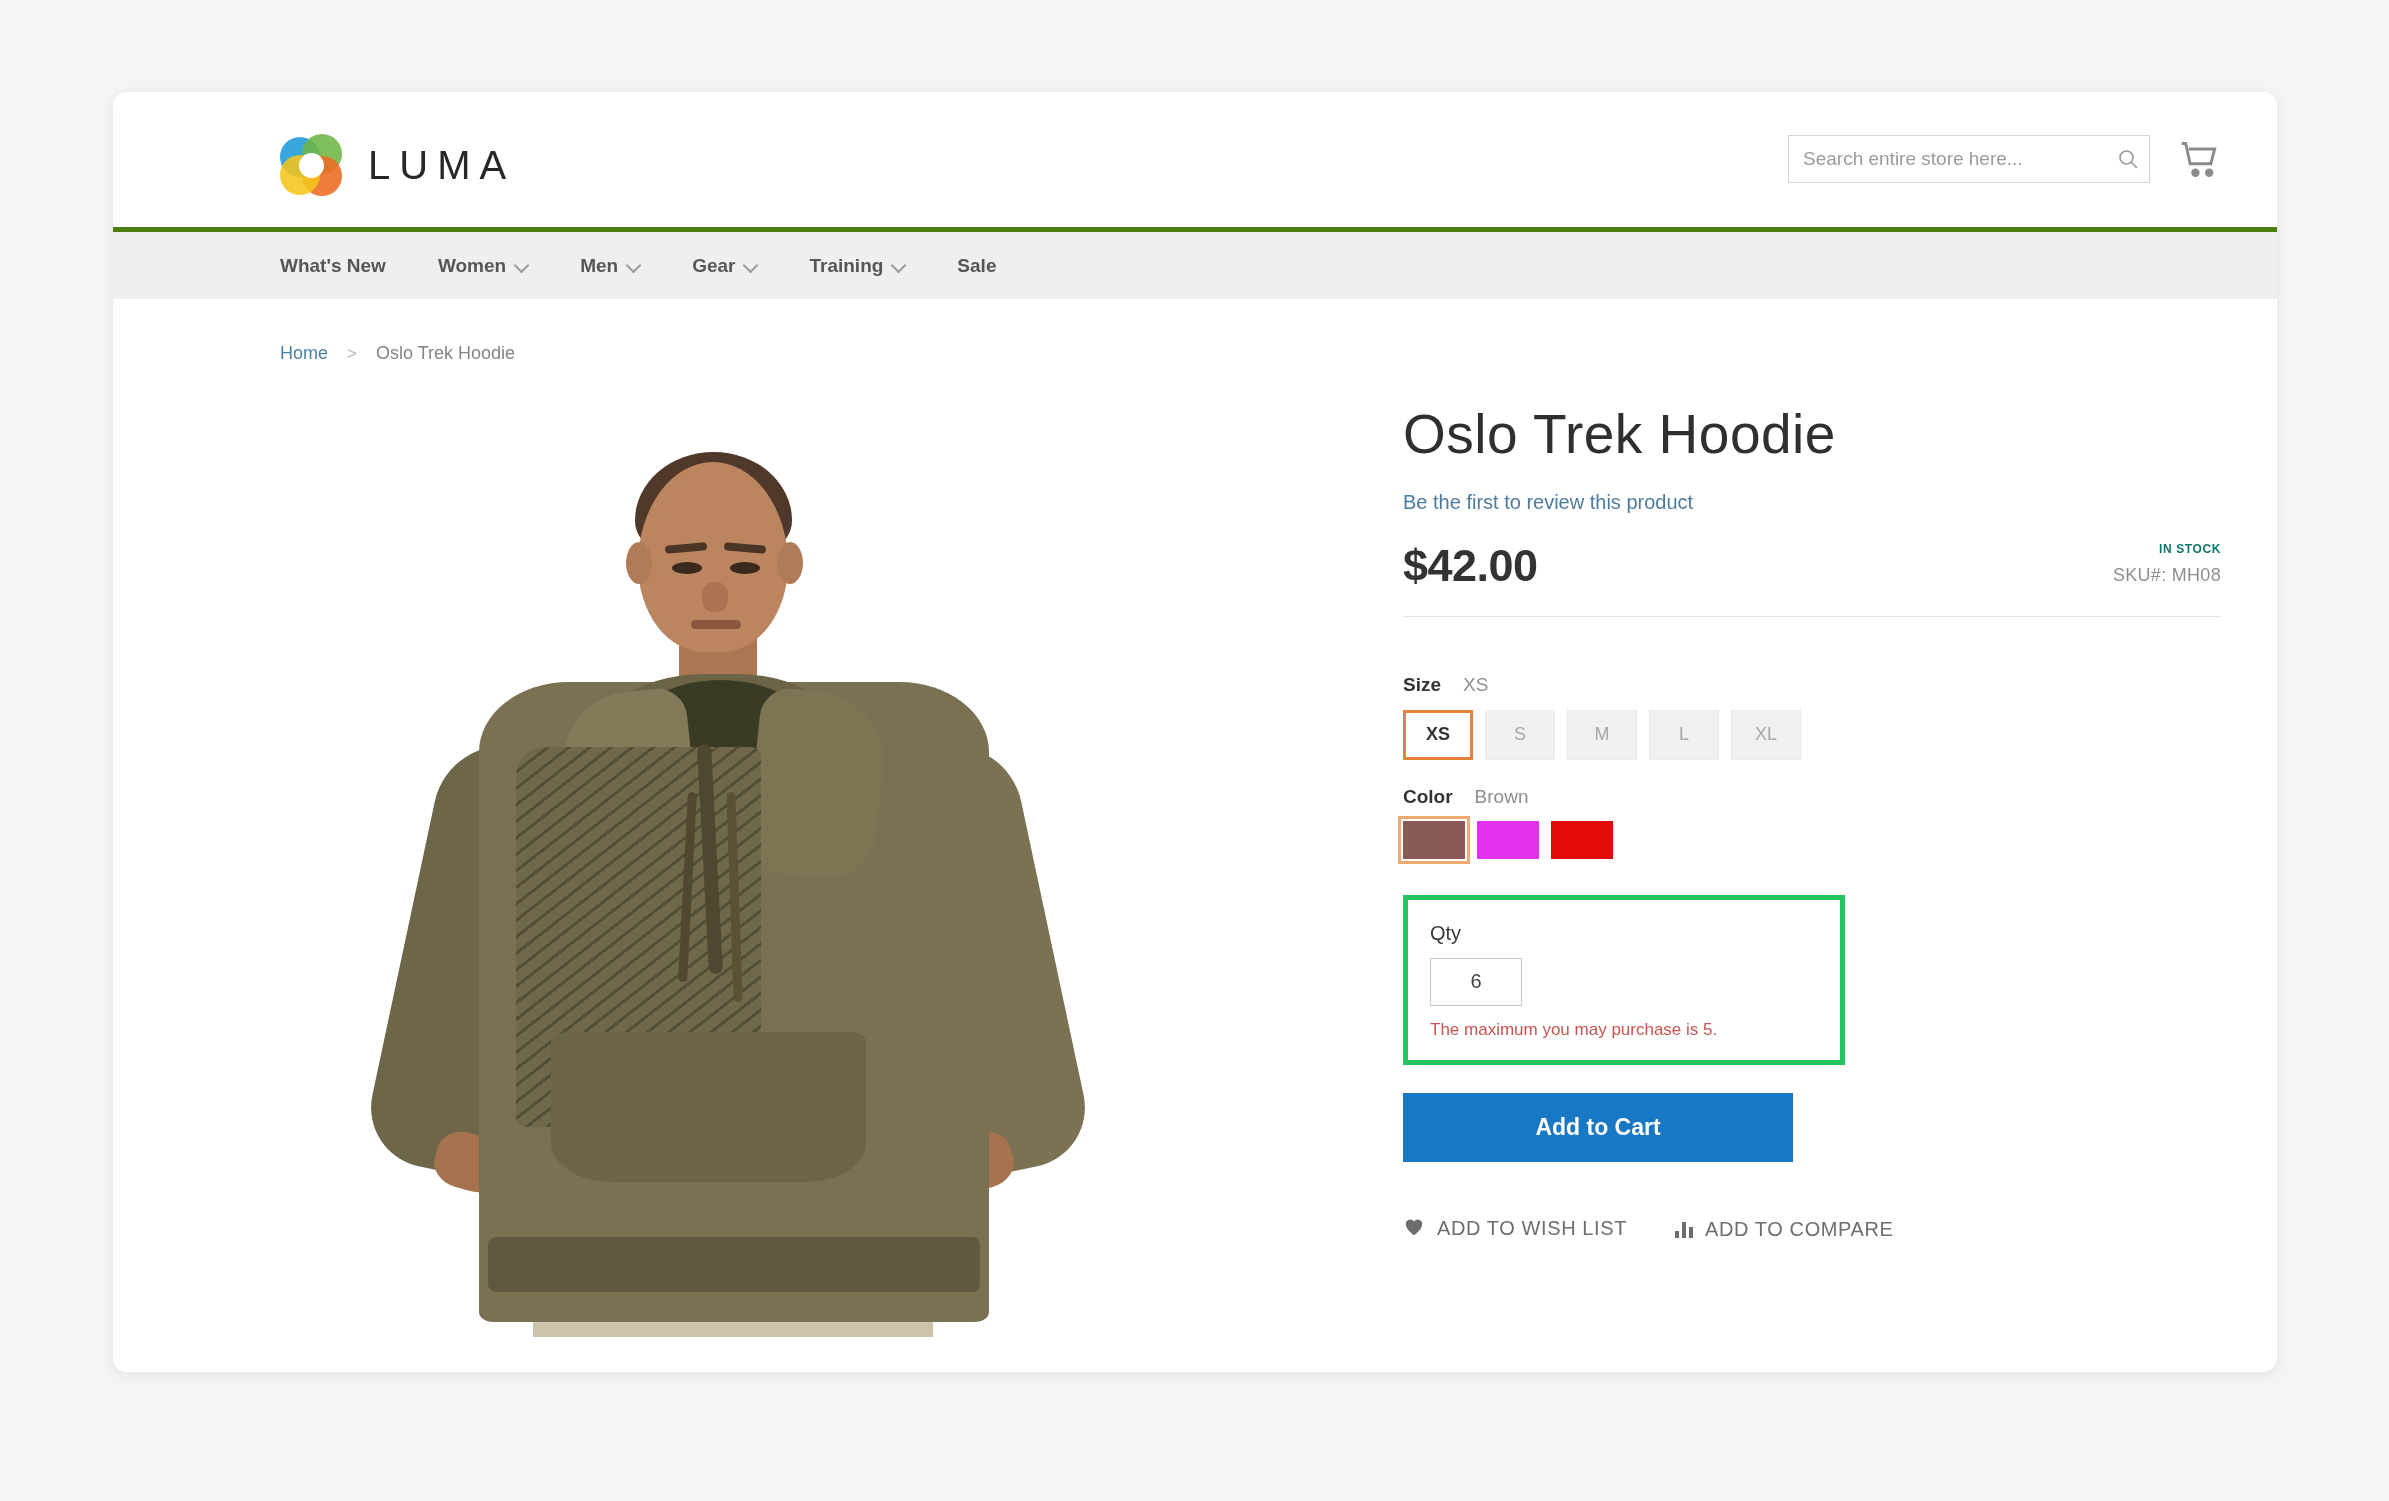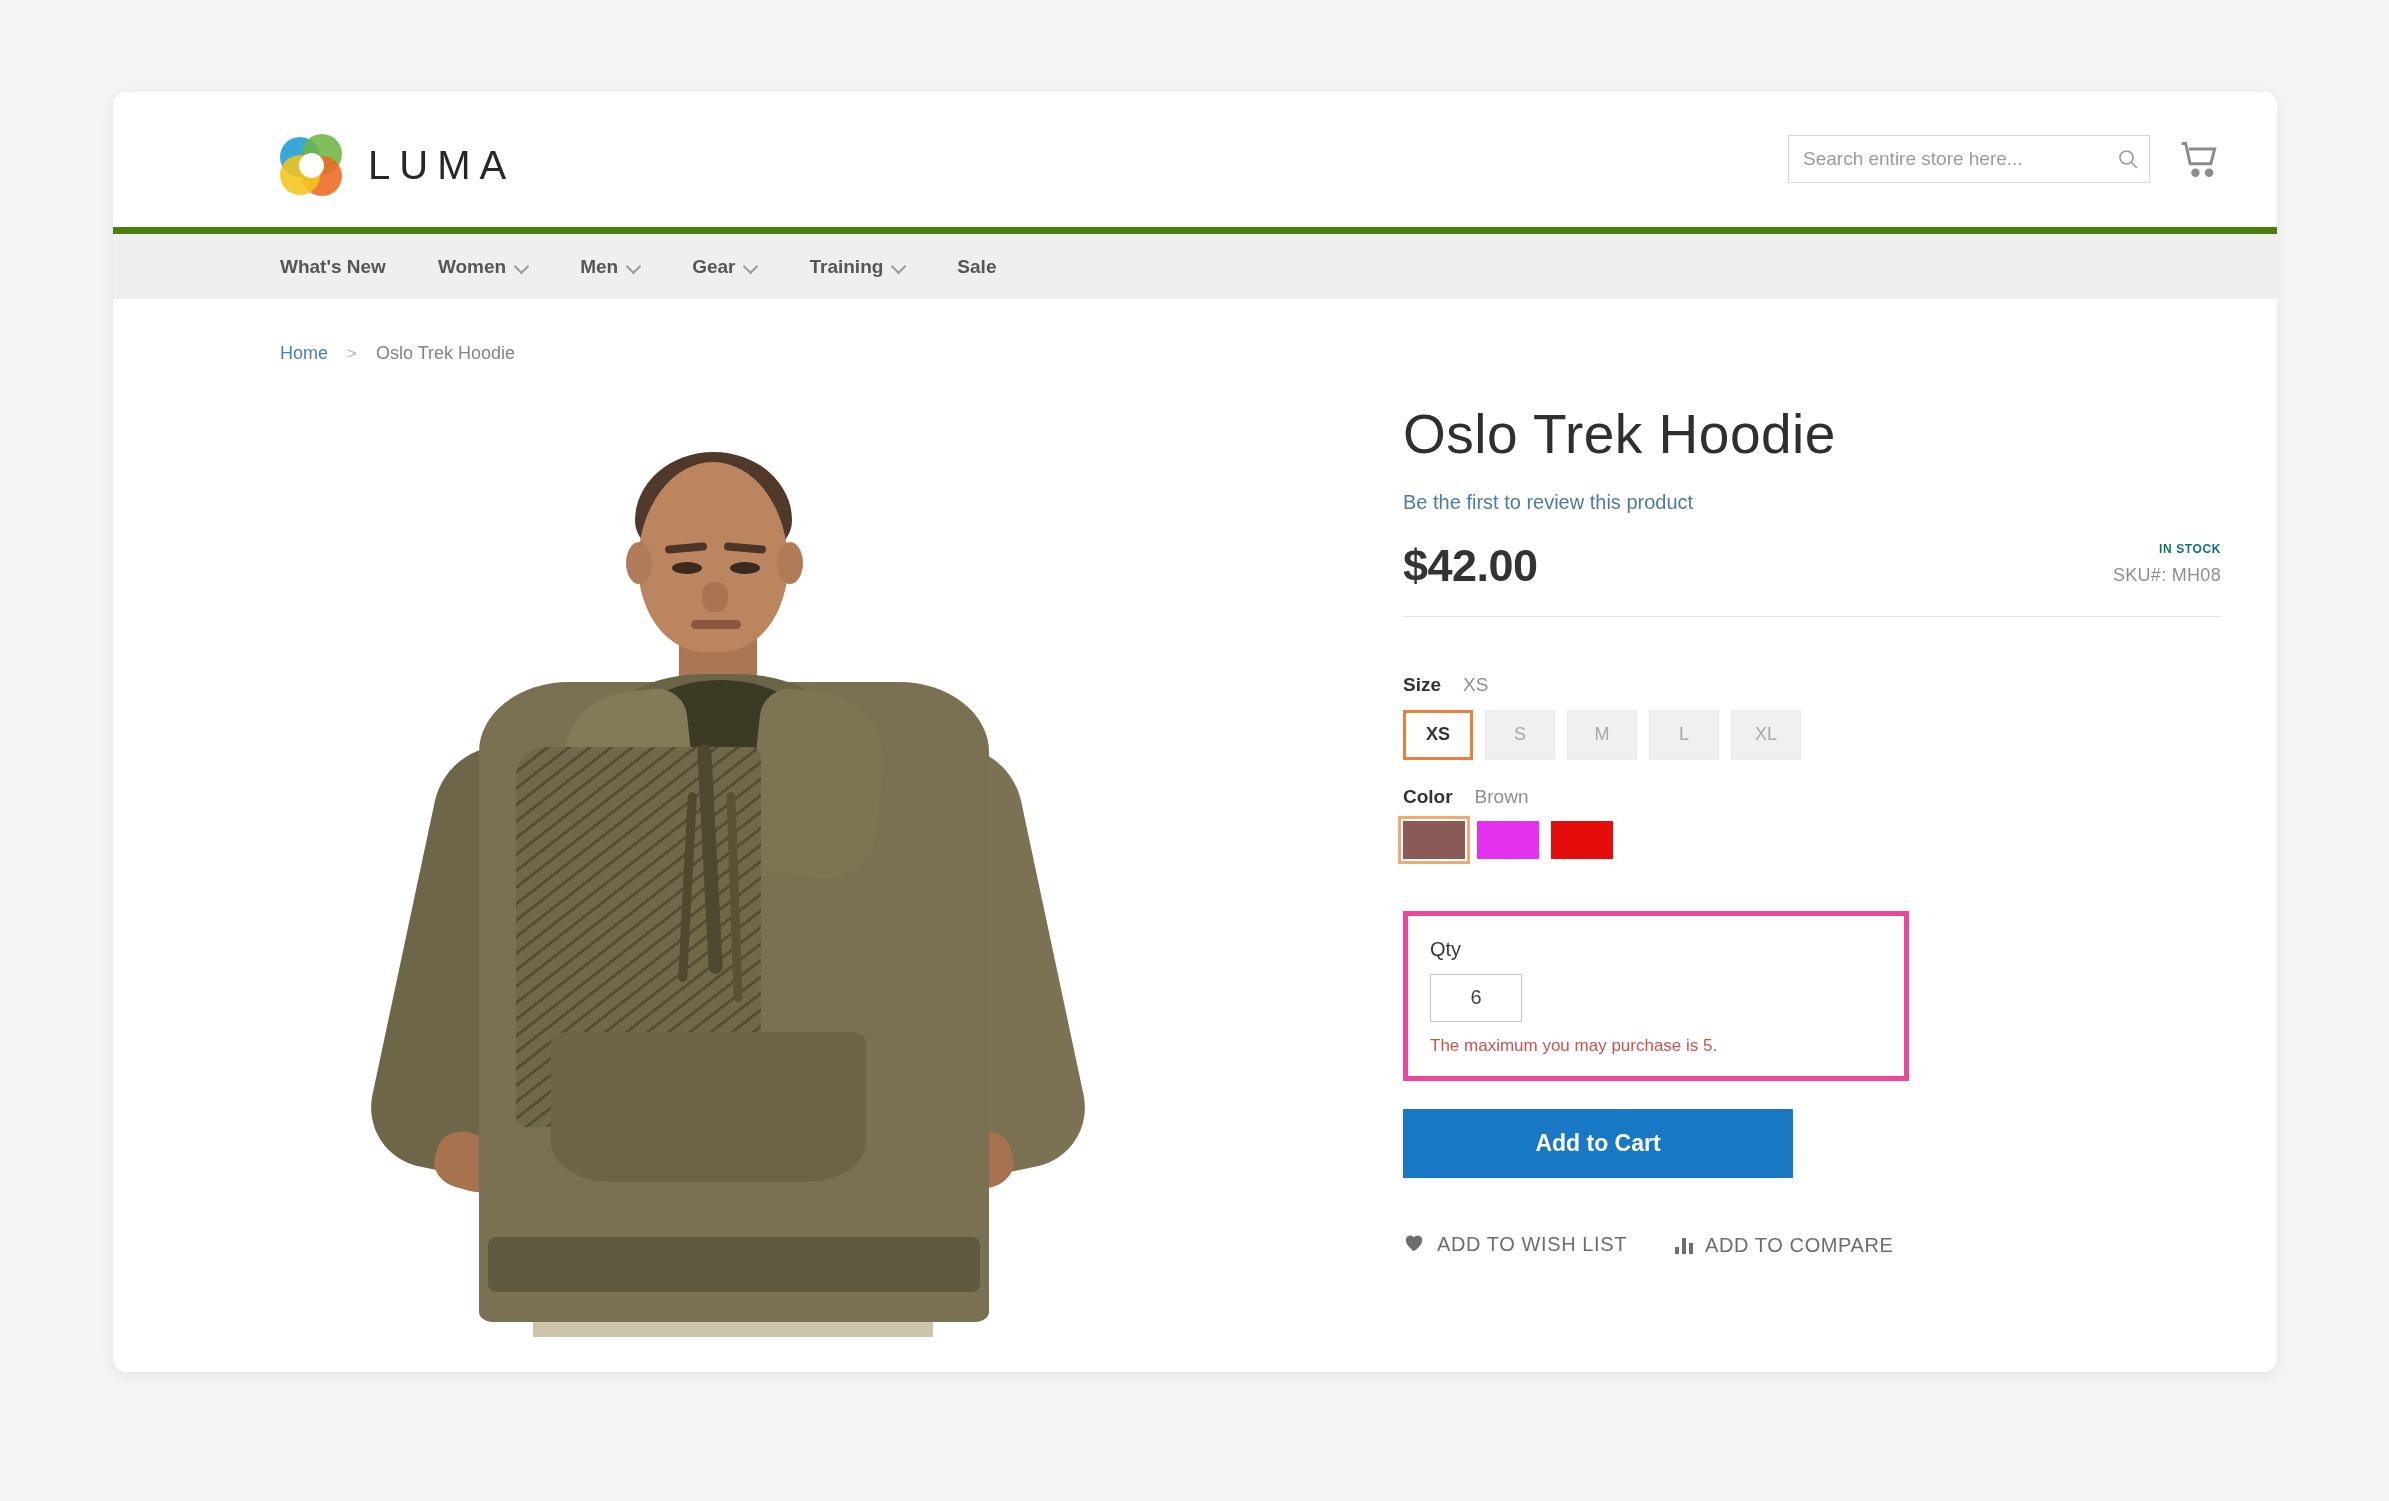--- a/index.html
+++ b/index.html
@@ -61,21 +61,21 @@
   }
   .search-input::placeholder { color: #9b9b9b; }
   .search-icon { width: 42px; display: flex; align-items: center; justify-content: center; }
   .cart-icon { position: absolute; right: 55px; top: 46px; width: 44px; height: 44px; }
 
   
   .nav {
     height: 72px; background: #efefef;
     display: flex; align-items: center;
     padding-left: 167px; gap: 0;
-    border-top: 7px solid #4d7c0f;
+    border-top: 5px solid #4d7c0f;
   }
   .nav-item {
     display: flex; align-items: center; gap: 10px;
     font-size: 19px; font-weight: bold; color: #565656;
     padding: 0 26px; cursor: pointer; height: 100%;
   }
   .nav-item:first-child { padding-left: 0; }
   .chev { display: inline-block; width: 12px; height: 12px; position: relative; }
   .chev::after {
     content: ""; position: absolute; left: 0; top: 0;
@@ -239,24 +239,24 @@
     background: #ffffff; border: 3px solid #e8813a; color: #333; font-weight: bold;
   }
   .color-group { margin-top: 26px; }
   .color-row { display: flex; gap: 12px; margin-top: 13px; }
   .color-opt { width: 62px; height: 38px; cursor: pointer; }
   .color-opt.selected { outline: 3px solid #edaa74; outline-offset: 2px; }
 
   
   .qty-block {
     position: relative;
-    margin-top: 52px;
-    width: 506px;
+    margin-top: 36px;
+    width: 442px;
     padding: 22px 22px 20px 22px;
-    border: 5px solid #ec4899;
+    border: 5px solid #22c55e;
   }
   .qty-label { font-size: 20px; color: #3a3a3a; }
   .qty-input {
     margin-top: 13px;
     width: 92px; height: 48px;
     border: 1px solid #c6c6c6; background: #fff;
     font-size: 20px; color: #444; text-align: center;
     font-family: "Liberation Sans", sans-serif;
     outline: none;
   }

